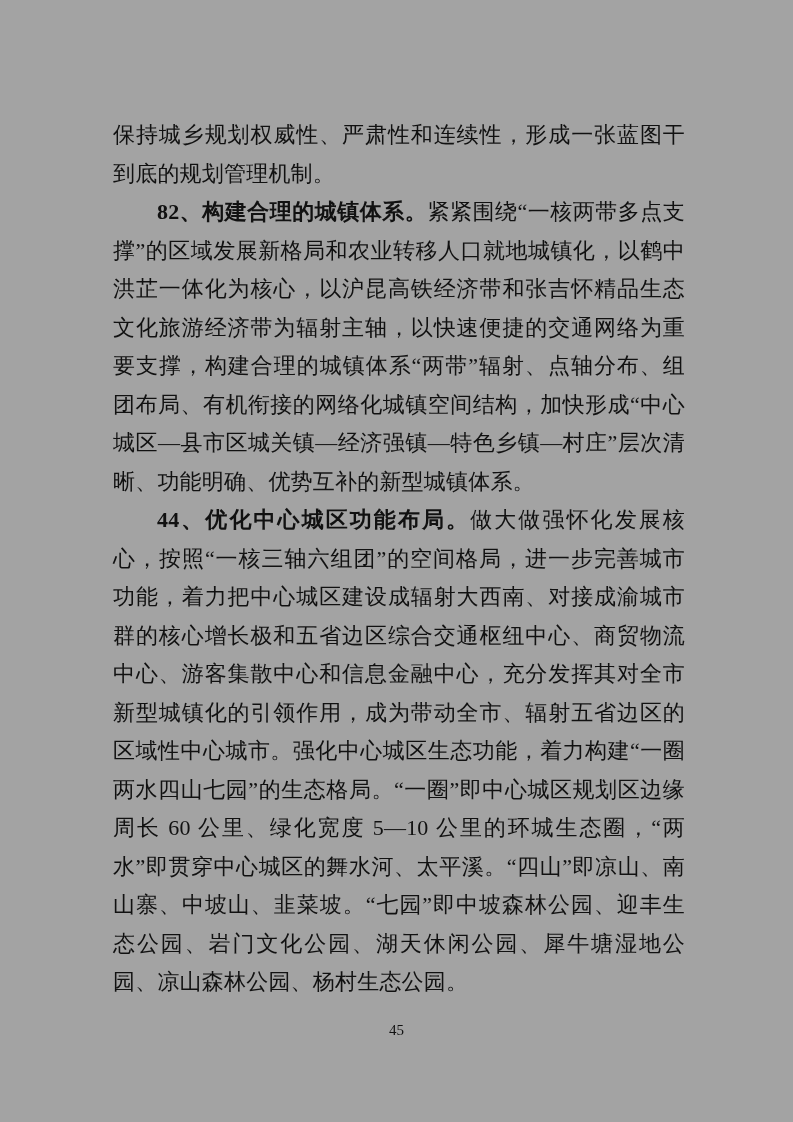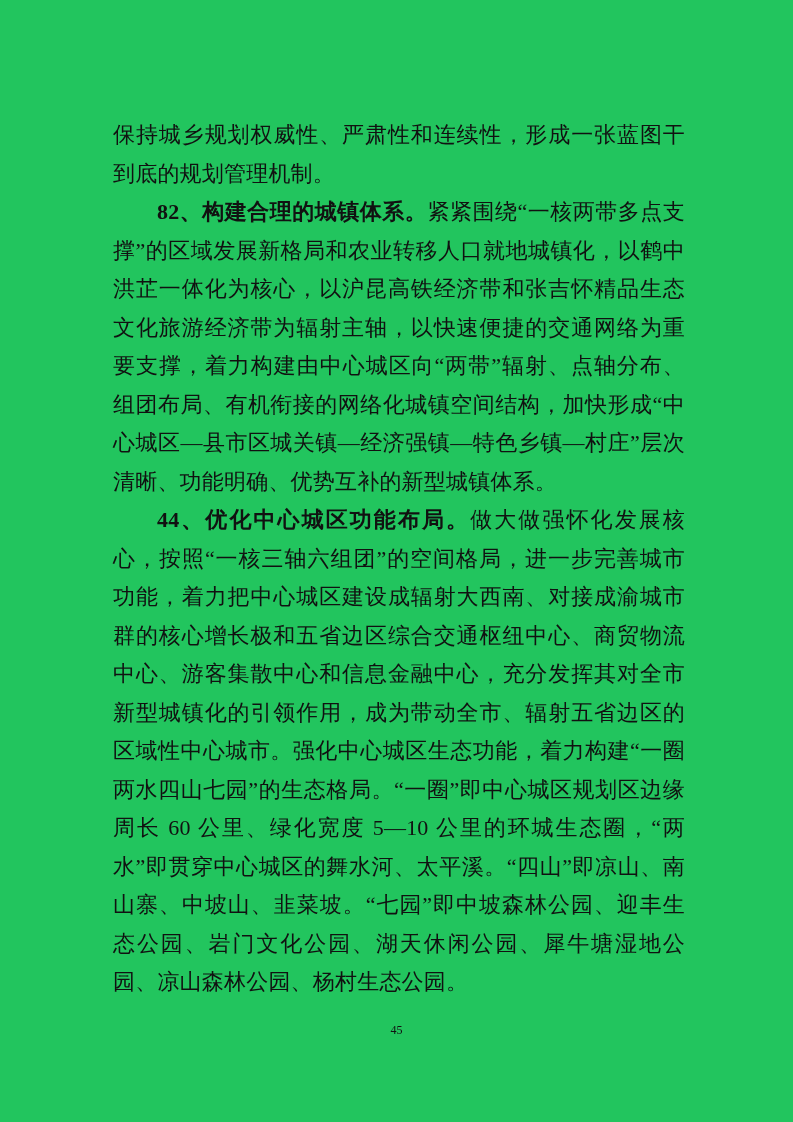--- a/index.html
+++ b/index.html
@@ -4,21 +4,21 @@
 <style>
   html, body {
     margin: 0;
     padding: 0;
     background: #ffffff;
   }
   .page {
     position: relative;
     width: 793px;
     height: 1122px;
-    background: #22c55e;
+    background: #a3a3a3;
     overflow: hidden;
     font-family: "Liberation Serif", "DejaVu Serif", serif;
     color: #111111;
   }
   .content {
     position: absolute;
     left: 113px;
     top: 116px;
     width: 572px;
     font-size: 22px;
@@ -36,28 +36,28 @@
   }
   .item-heading {
     font-weight: bold;
   }
   .page-number {
     position: absolute;
     top: 1019px;
     left: 0;
     width: 100%;
     text-align: center;
-    font-size: 12px;
+    font-size: 15px;
     line-height: 22px;
     color: #111111;
   }
 </style>
 </head>
 <body>
 
 <div class="page">
   <div class="content">
     <p class="para no-indent">保持城乡规划权威性、严肃性和连续性，形成一张蓝图干到底的规划管理机制。</p>
-    <p class="para"><span class="item-heading">82、构建合理的城镇体系。</span><span>紧紧围绕“一核两带多点支撑”的区域发展新格局和农业转移人口就地城镇化，以鹤中洪芷一体化为核心，以沪昆高铁经济带和张吉怀精品生态文化旅游经济带为辐射主轴，以快速便捷的交通网络为重要支撑，着力构建由中心城区向“两带”辐射、点轴分布、组团布局、有机衔接的网络化城镇空间结构，加快形成“中心城区—县市区城关镇—经济强镇—特色乡镇—村庄”层次清晰、功能明确、优势互补的新型城镇体系。</span></p>
+    <p class="para"><span class="item-heading">82、构建合理的城镇体系。</span><span>紧紧围绕“一核两带多点支撑”的区域发展新格局和农业转移人口就地城镇化，以鹤中洪芷一体化为核心，以沪昆高铁经济带和张吉怀精品生态文化旅游经济带为辐射主轴，以快速便捷的交通网络为重要支撑，构建合理的城镇体系“两带”辐射、点轴分布、组团布局、有机衔接的网络化城镇空间结构，加快形成“中心城区—县市区城关镇—经济强镇—特色乡镇—村庄”层次清晰、功能明确、优势互补的新型城镇体系。</span></p>
     <p class="para"><span class="item-heading">44、优化中心城区功能布局。</span><span>做大做强怀化发展核心，按照“一核三轴六组团”的空间格局，进一步完善城市功能，着力把中心城区建设成辐射大西南、对接成渝城市群的核心增长极和五省边区综合交通枢纽中心、商贸物流中心、游客集散中心和信息金融中心，充分发挥其对全市新型城镇化的引领作用，成为带动全市、辐射五省边区的区域性中心城市。强化中心城区生态功能，着力构建“一圈两水四山七园”的生态格局。“一圈”即中心城区规划区边缘周长 60 公里、绿化宽度 5—10 公里的环城生态圈，“两水”即贯穿中心城区的舞水河、太平溪。“四山”即凉山、南山寨、中坡山、韭菜坡。“七园”即中坡森林公园、迎丰生态公园、岩门文化公园、湖天休闲公园、犀牛塘湿地公园、凉山森林公园、杨村生态公园。</span></p>
   </div>
   <div class="page-number">45</div>
 </div>
 
 </body></html>

